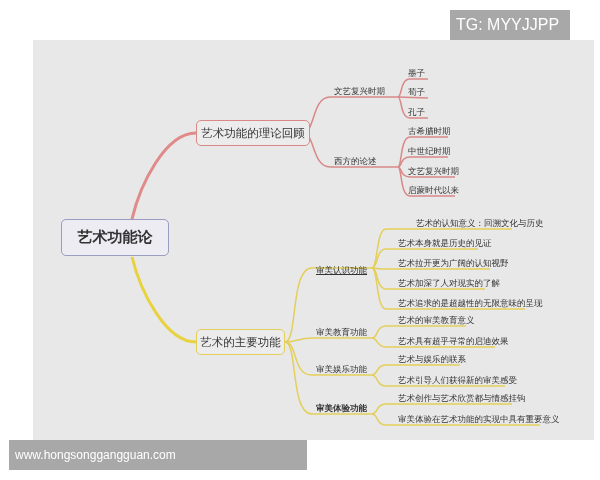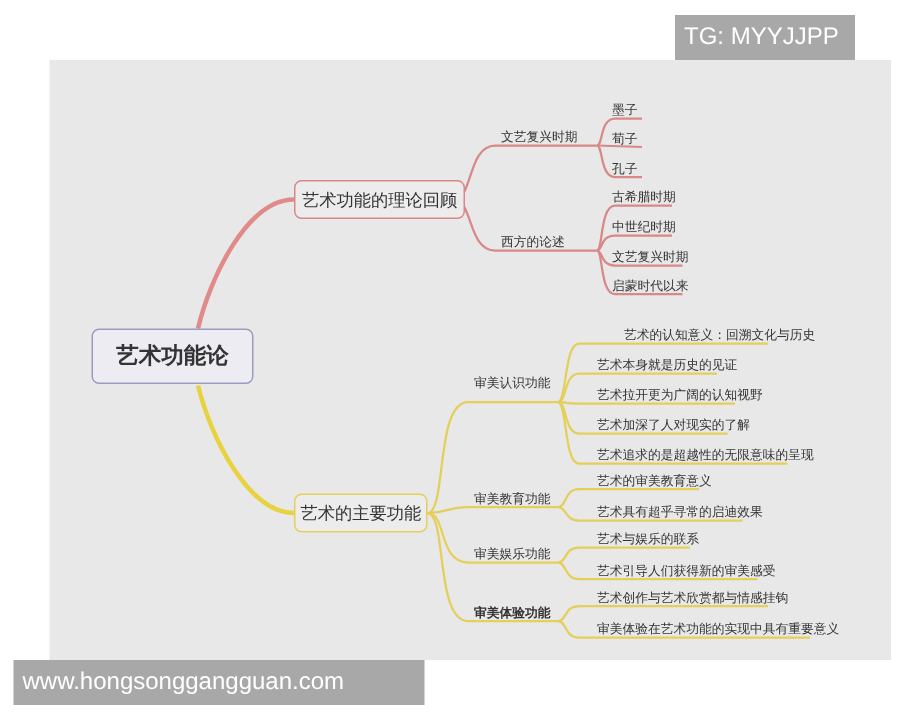--- a/index.html
+++ b/index.html
@@ -10,21 +10,21 @@
   .node { position:absolute; box-sizing:border-box; display:flex; align-items:center; justify-content:center;
           color:#333; white-space:nowrap; }
   .root { left:61px; top:219px; width:108px; height:37px; border:1.5px solid #9a9cc0; border-radius:5px;
           background:#ececf2; font-size:15px; font-weight:bold; }
   .l1 { height:26px; border-radius:5px; font-size:11.5px; background:#ececec; }
   .l1.red { left:196px; top:120px; width:114px; border:1.5px solid #d98888; }
   .l1.yellow { left:196px; top:329px; width:89px; border:1.5px solid #e3cf5a; }
   .lbl { position:absolute; font-size:8.5px; color:#333; white-space:nowrap; }
   .wm { position:absolute; background:#a8a8a8; color:#fff; font-family:"Liberation Sans", sans-serif; }
   .wm.tg { left:450px; top:10px; width:120px; height:30px; font-size:16px; line-height:30px; padding-left:6px; box-sizing:border-box; }
-  .wm.url { left:9px; top:440px; width:274px; height:30px; font-size:16px; line-height:30px; padding-left:6px; box-sizing:border-box; }
+  .wm.url { left:9px; top:440px; width:298px; height:30px; font-size:12px; line-height:30px; padding-left:6px; box-sizing:border-box; }
 </style>
 </head>
 <body>
 
 <div class="canvas"></div>
 
 <svg class="links" xmlns="http://www.w3.org/2000/svg">
 
   <path d="M132,219 C140,185 165,133 196,133" stroke="#e08a8a" stroke-width="3" fill="none"></path>
   <path d="M132,257 C140,290 165,342 196,342" stroke="#e8d240" stroke-width="3" fill="none"></path>
@@ -71,21 +71,21 @@
 <span class="lbl" style="left:334px;top:156px;">西方的论述</span>
 
 <span class="lbl" style="left:408px;top:68px;">墨子</span>
 <span class="lbl" style="left:408px;top:87px;">荀子</span>
 <span class="lbl" style="left:408px;top:107px;">孔子</span>
 <span class="lbl" style="left:408px;top:126px;">古希腊时期</span>
 <span class="lbl" style="left:408px;top:146px;">中世纪时期</span>
 <span class="lbl" style="left:408px;top:166px;">文艺复兴时期</span>
 <span class="lbl" style="left:408px;top:185px;">启蒙时代以来</span>
 
-<span class="lbl" style="left:316px;top:250px;">审美认识功能</span>
+<span class="lbl" style="left:316px;top:265px;text-decoration:underline;">审美认识功能</span>
 <span class="lbl" style="left:316px;top:327px;">审美教育功能</span>
 <span class="lbl" style="left:316px;top:364px;">审美娱乐功能</span>
 <span class="lbl" style="left:316px;top:403px;font-weight:bold;">审美体验功能</span>
 
 <span class="lbl" style="left:398px;top:218px;margin-left:18px;">艺术的认知意义：回溯文化与历史</span>
 <span class="lbl" style="left:398px;top:238px;">艺术本身就是历史的见证</span>
 <span class="lbl" style="left:398px;top:258px;">艺术拉开更为广阔的认知视野</span>
 <span class="lbl" style="left:398px;top:278px;">艺术加深了人对现实的了解</span>
 <span class="lbl" style="left:398px;top:298px;">艺术追求的是超越性的无限意味的呈现</span>
 <span class="lbl" style="left:398px;top:315px;">艺术的审美教育意义</span>

